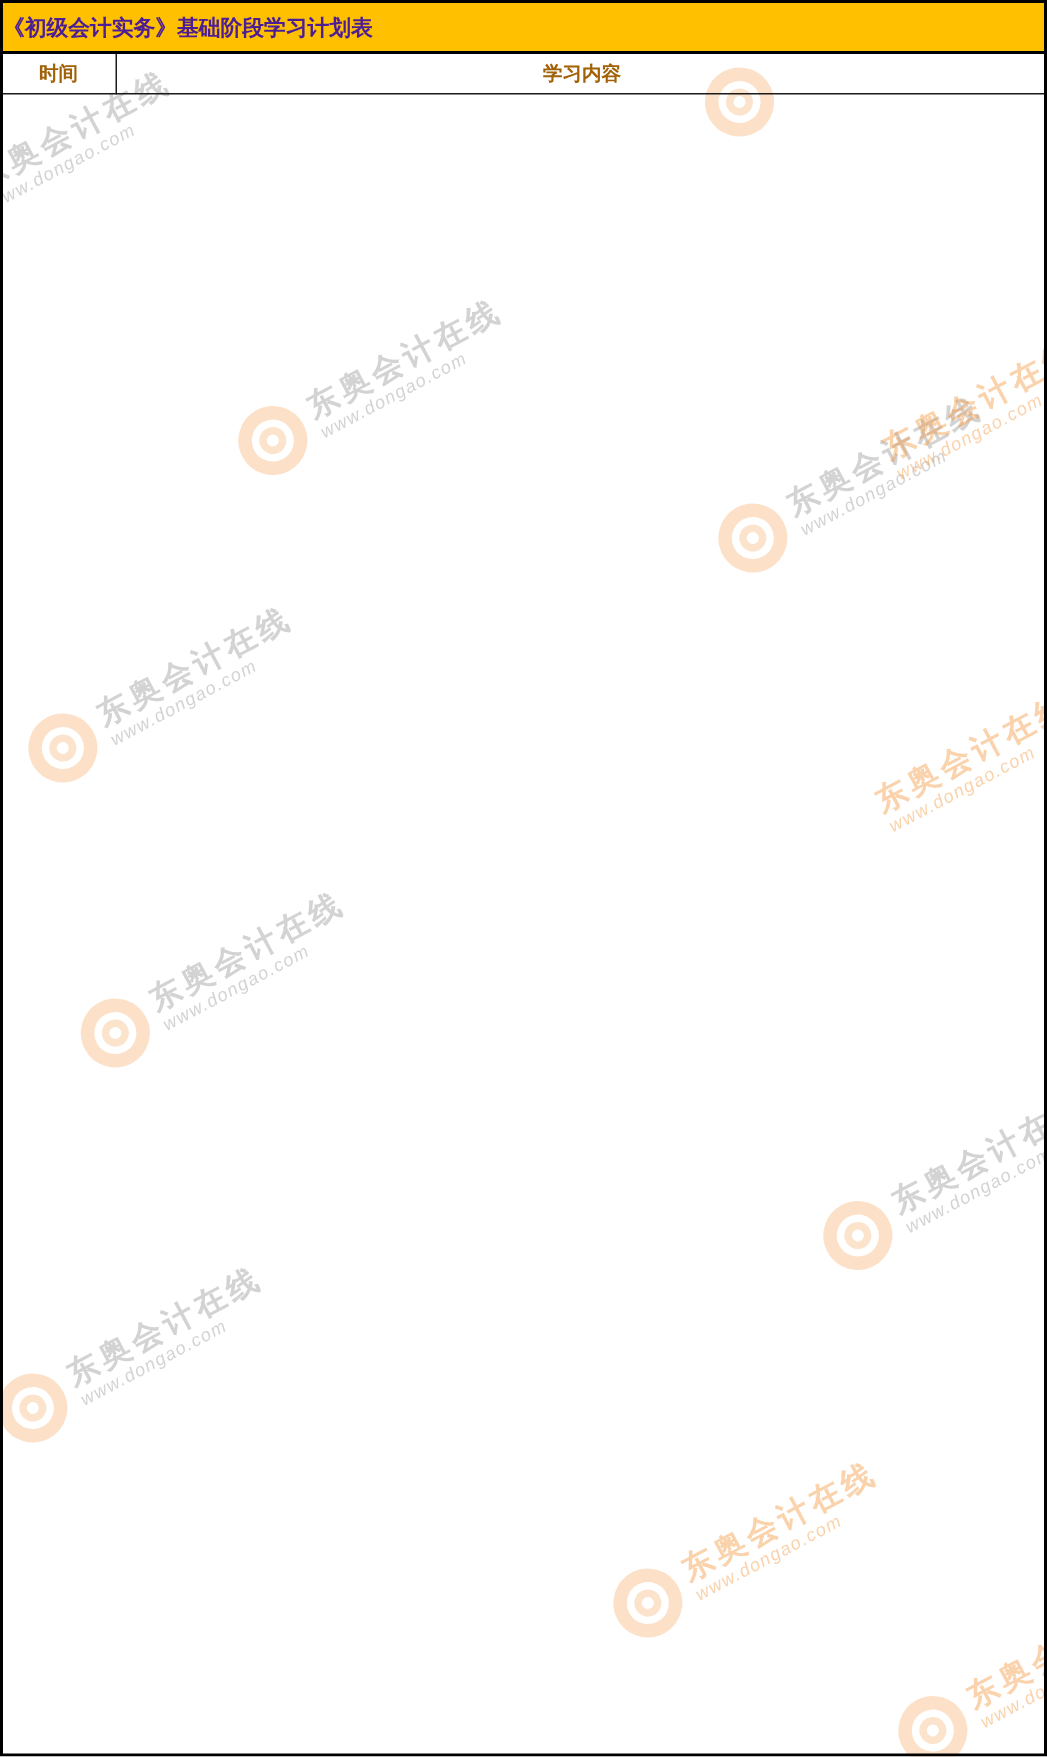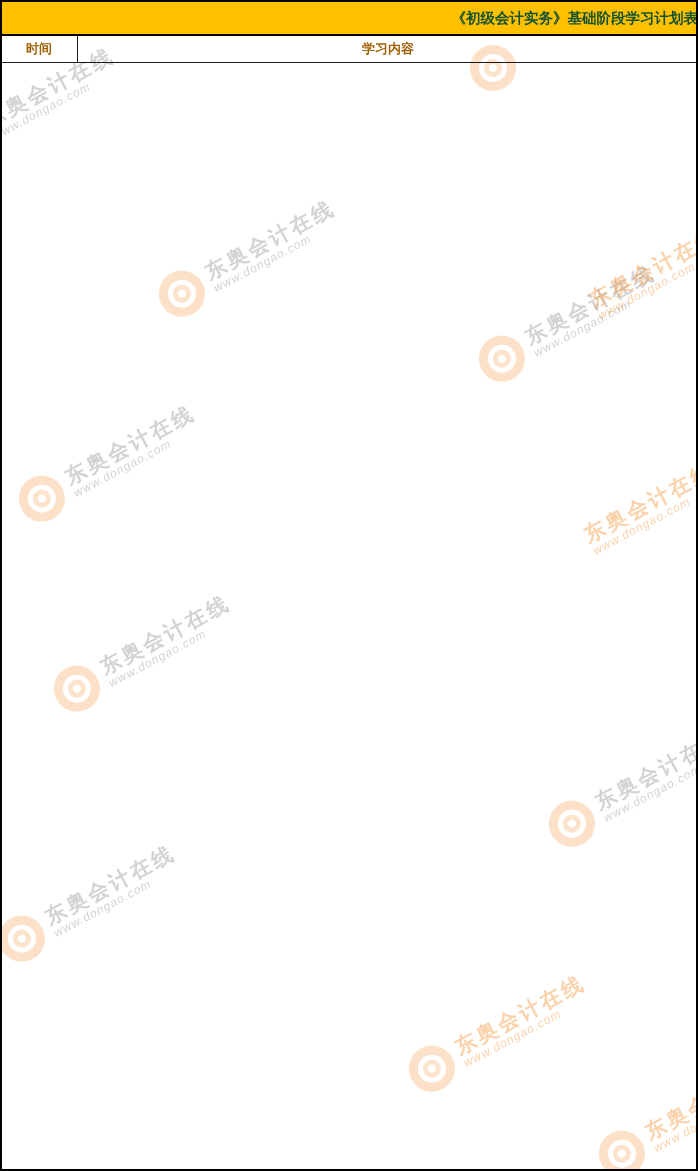--- a/index.html
+++ b/index.html
@@ -54,24 +54,24 @@
   table.plan td {
     border:1px solid #1a1a1a;
     font-size:12px;
     color:#333;
     vertical-align:middle;
     overflow:hidden;
   }
   tr.title-row td {
     height:34px;
     background:#FFC000;
-    text-align:right;
+    text-align:left;
     font-size:14.5px;
     font-weight:bold;
-    color:#14532d;
+    color:#4c1d95;
     border:2px solid #000;
   }
   tr.head-row td {
     height:27px;
     text-align:center;
     font-size:13px;
     font-weight:bold;
     color:#a16207;
   }
   .outer-frame {

